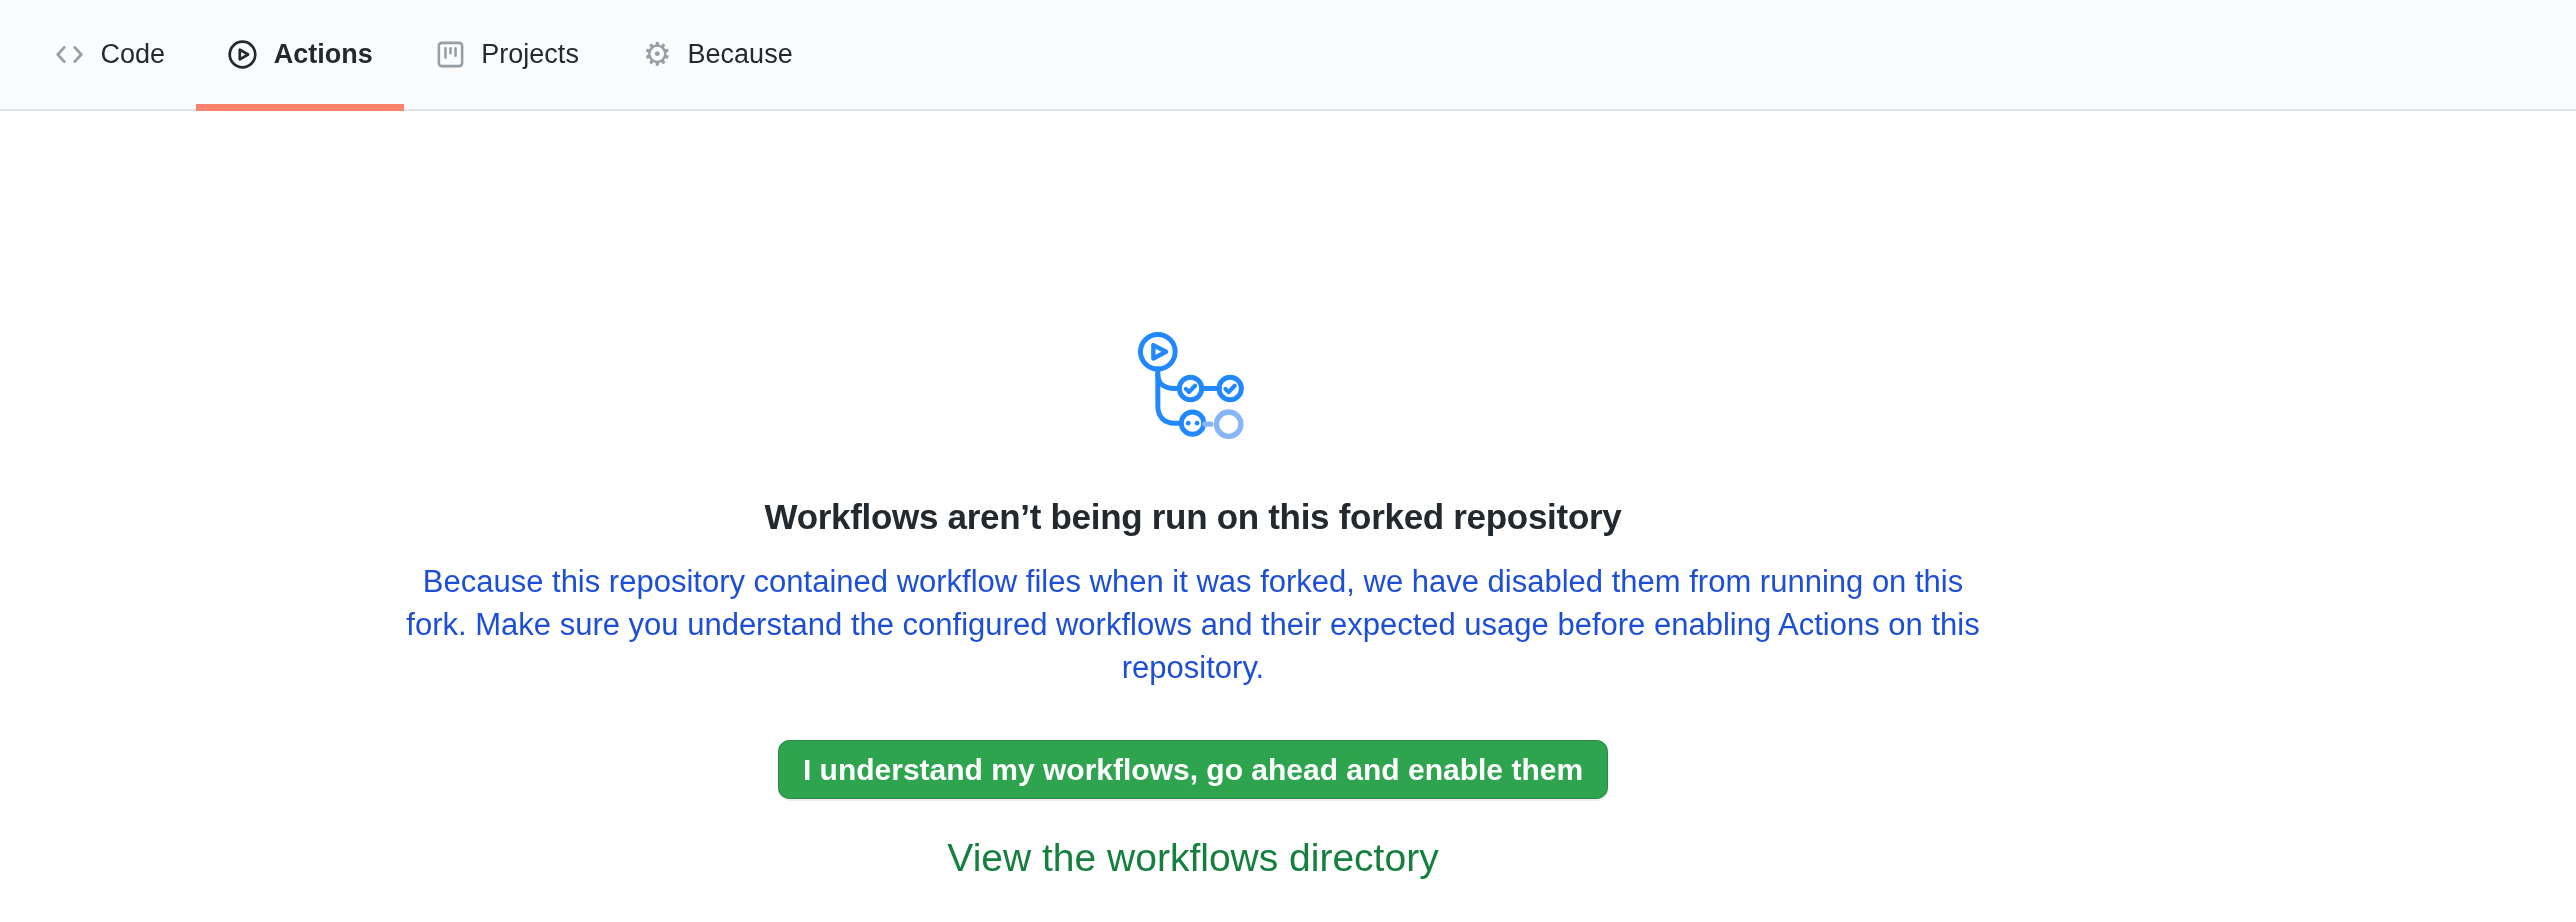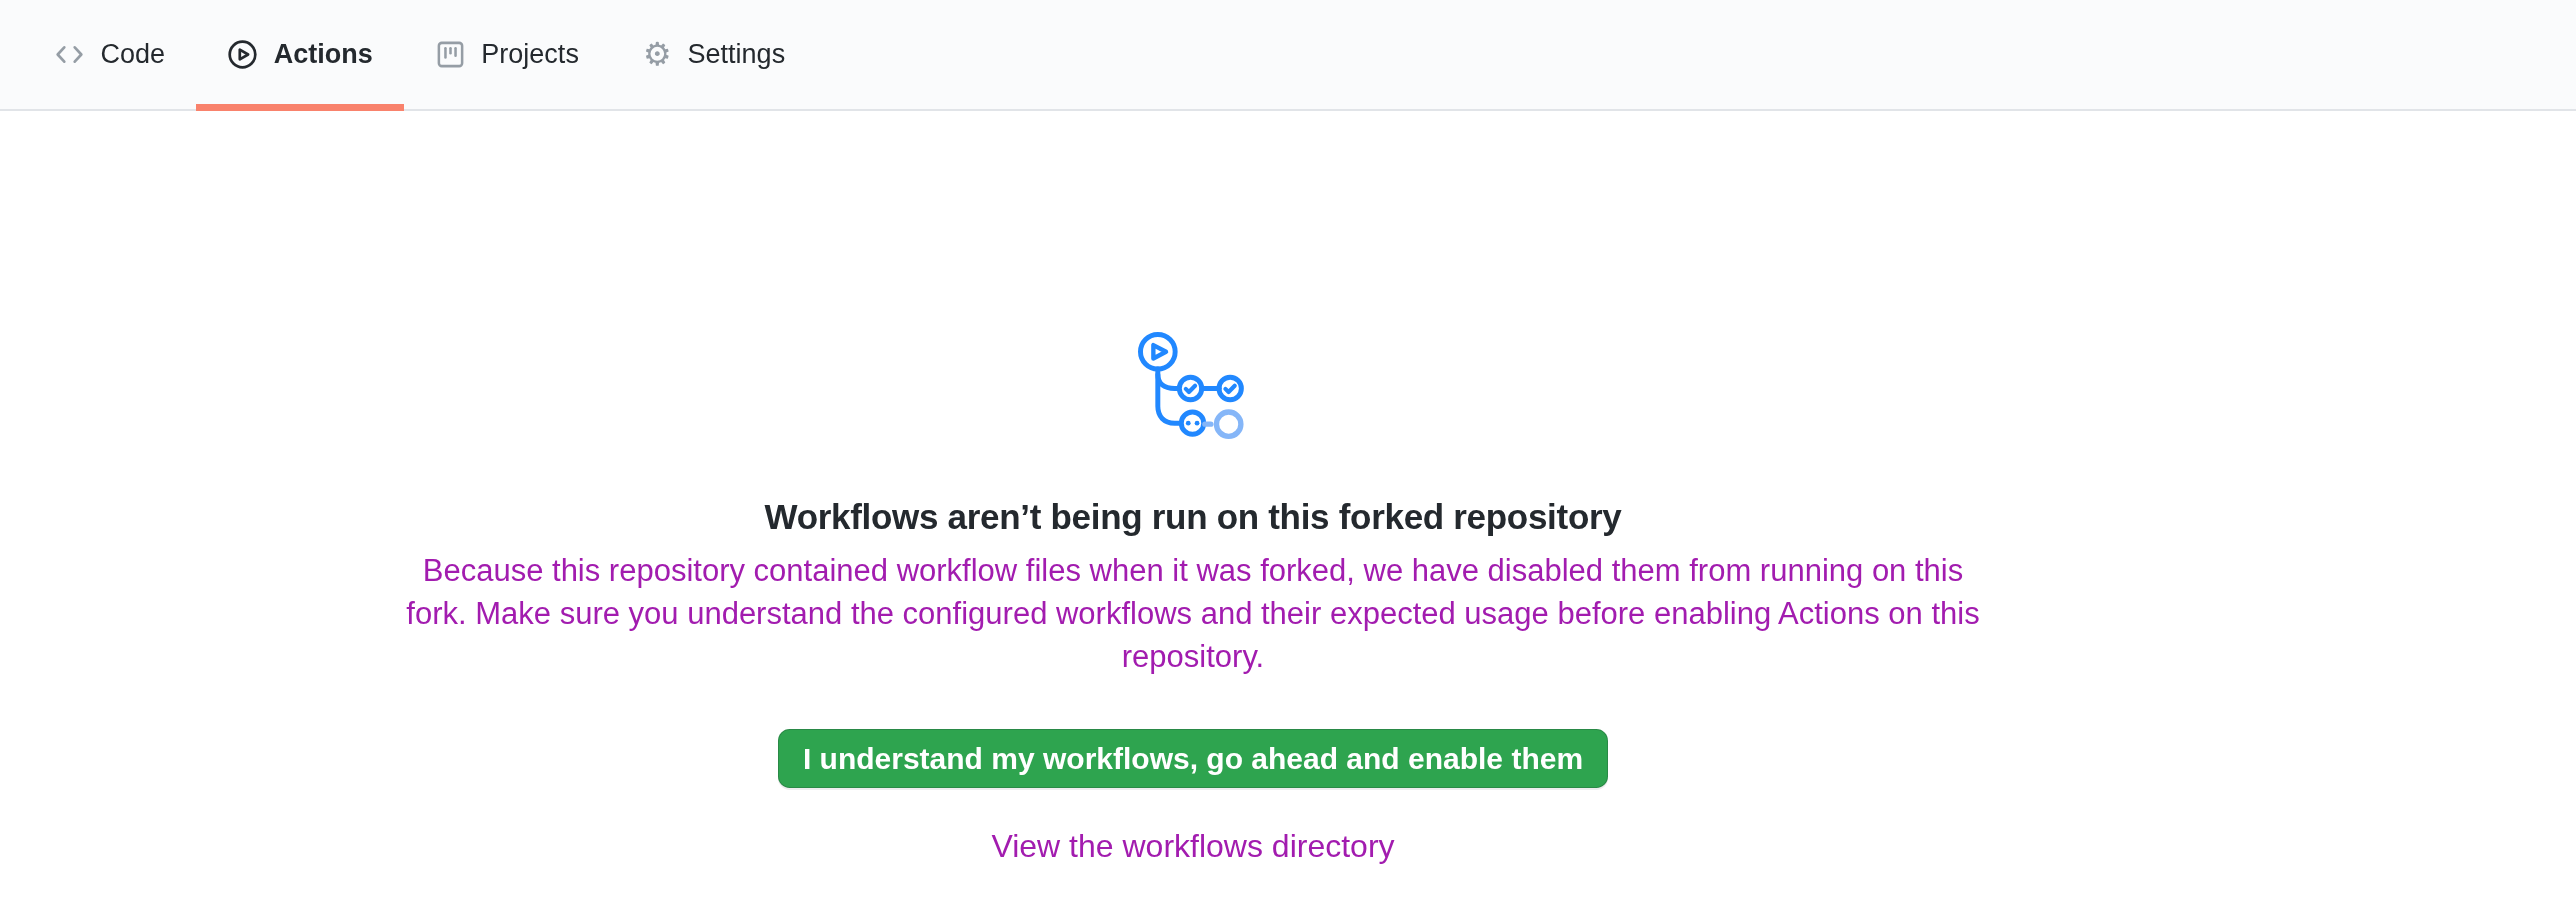--- a/index.html
+++ b/index.html
@@ -62,47 +62,47 @@
   }
   .bs-title {
     margin: 43px 0 0 0;
     font-size: 35px;
     line-height: 59px;
     font-weight: 700;
     color: #24292e;
     letter-spacing: -0.3px;
   }
   .bs-desc {
-    margin: 3px auto 0 auto;
+    margin: 14px auto 0 auto;
     width: 1593px;
     font-size: 31px;
     line-height: 43px;
-    color: #a21caf;
+    color: #1d4ed8;
   }
   .bs-btn {
     margin-top: 51px;
     display: inline-block;
     height: 59px;
     padding: 0 24px;
     font-family: inherit;
     font-size: 30px;
     line-height: 57px;
     font-weight: 700;
     color: #ffffff;
     background: #2ea44f;
     border: 1px solid rgba(27, 31, 35, 0.2);
     border-radius: 11.7px;
     box-shadow: 0 2px 0 rgba(27, 31, 35, 0.08);
     cursor: pointer;
   }
   .bs-link-row { margin-top: 37px; }
   .bs-link {
-    font-size: 32px;
+    font-size: 39px;
     line-height: 43px;
-    color: #a21caf;
+    color: #15803d;
     text-decoration: none;
     cursor: pointer;
   }
 </style>
 </head>
 <body>
 
 <nav class="repo-nav">
 
   <div class="tab">
@@ -133,21 +133,21 @@
         <path d="M5.4 4.8v4.8"></path>
           <path d="M8 4.8v2.6"></path>
           <path d="M10.6 4.8v3.8"></path>
       </svg>
     </span>
     <span>Projects</span>
   </div>
 
   <div class="tab">
     <span class="glyph">⚙</span>
-    <span>Settings</span>
+    <span>Because</span>
   </div>
 
 </nav>
 
 <main class="blankslate-wrap">
 
   <span class="workflow-illustration">
     <svg viewBox="0 0 112 112" width="111" height="111" fill="none">
       <g stroke="#2188ff" stroke-width="5" stroke-linecap="round" stroke-linejoin="round">
 

